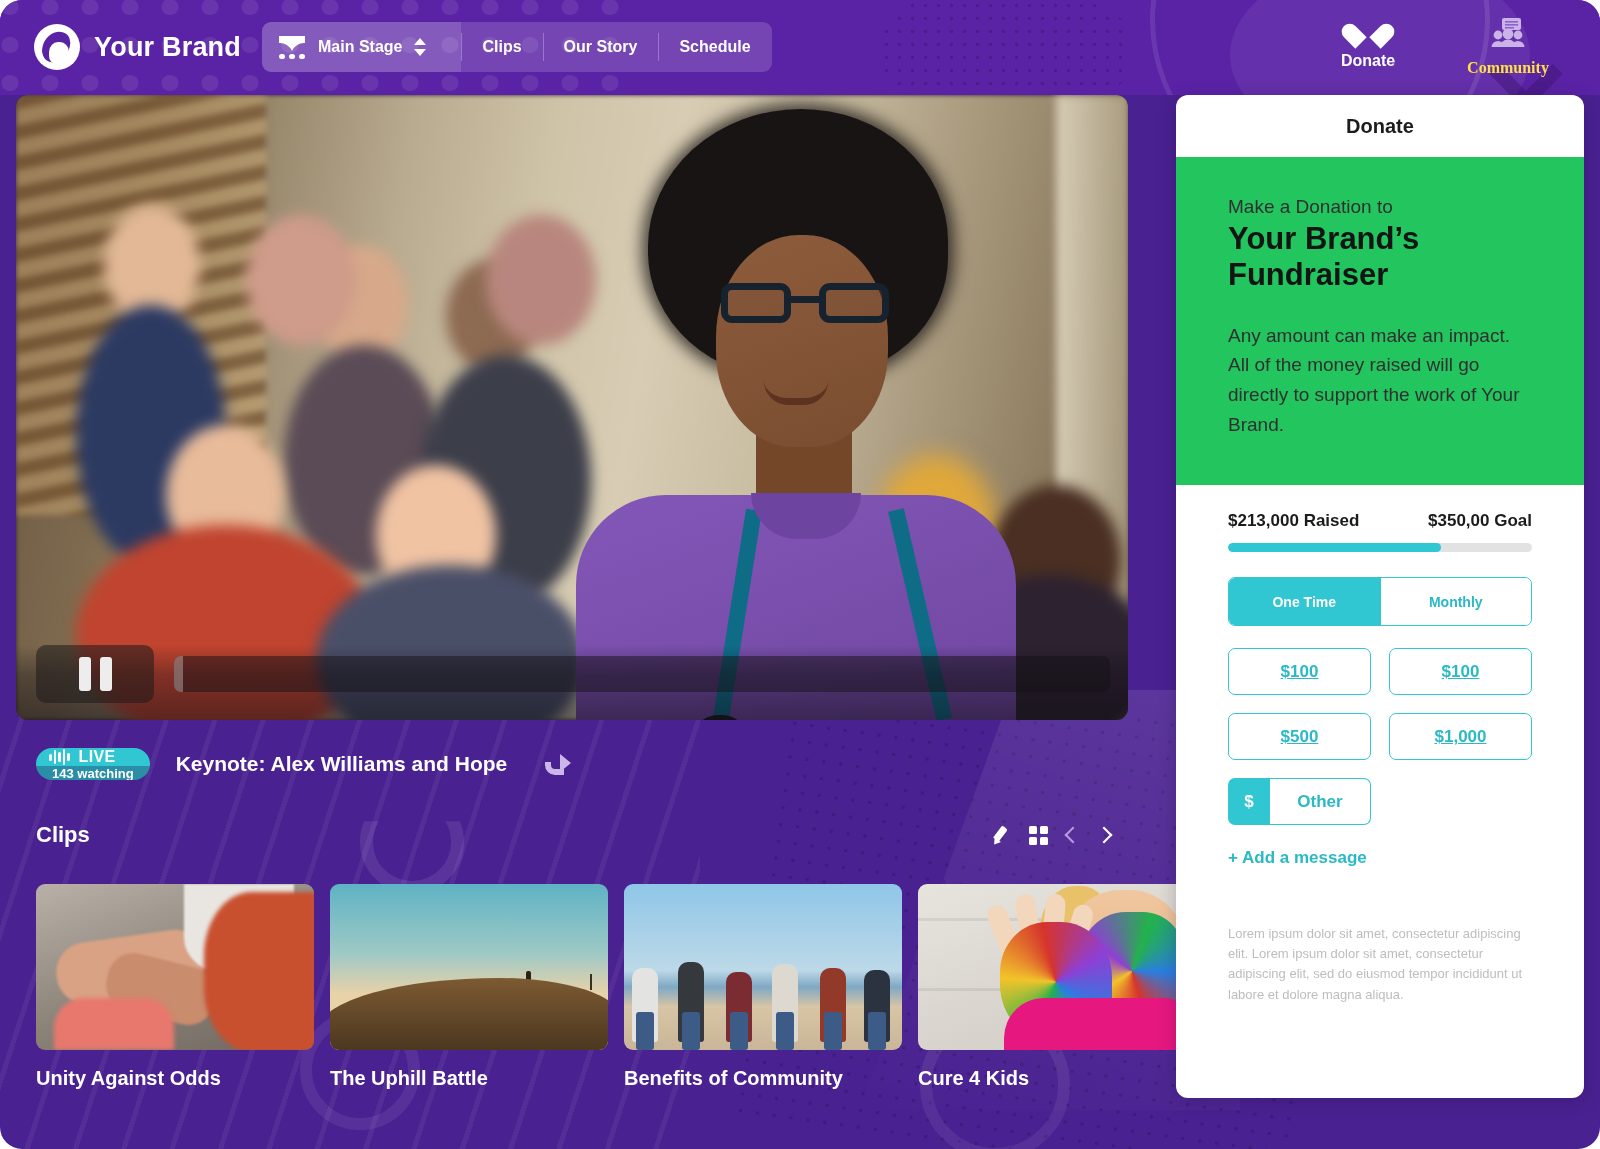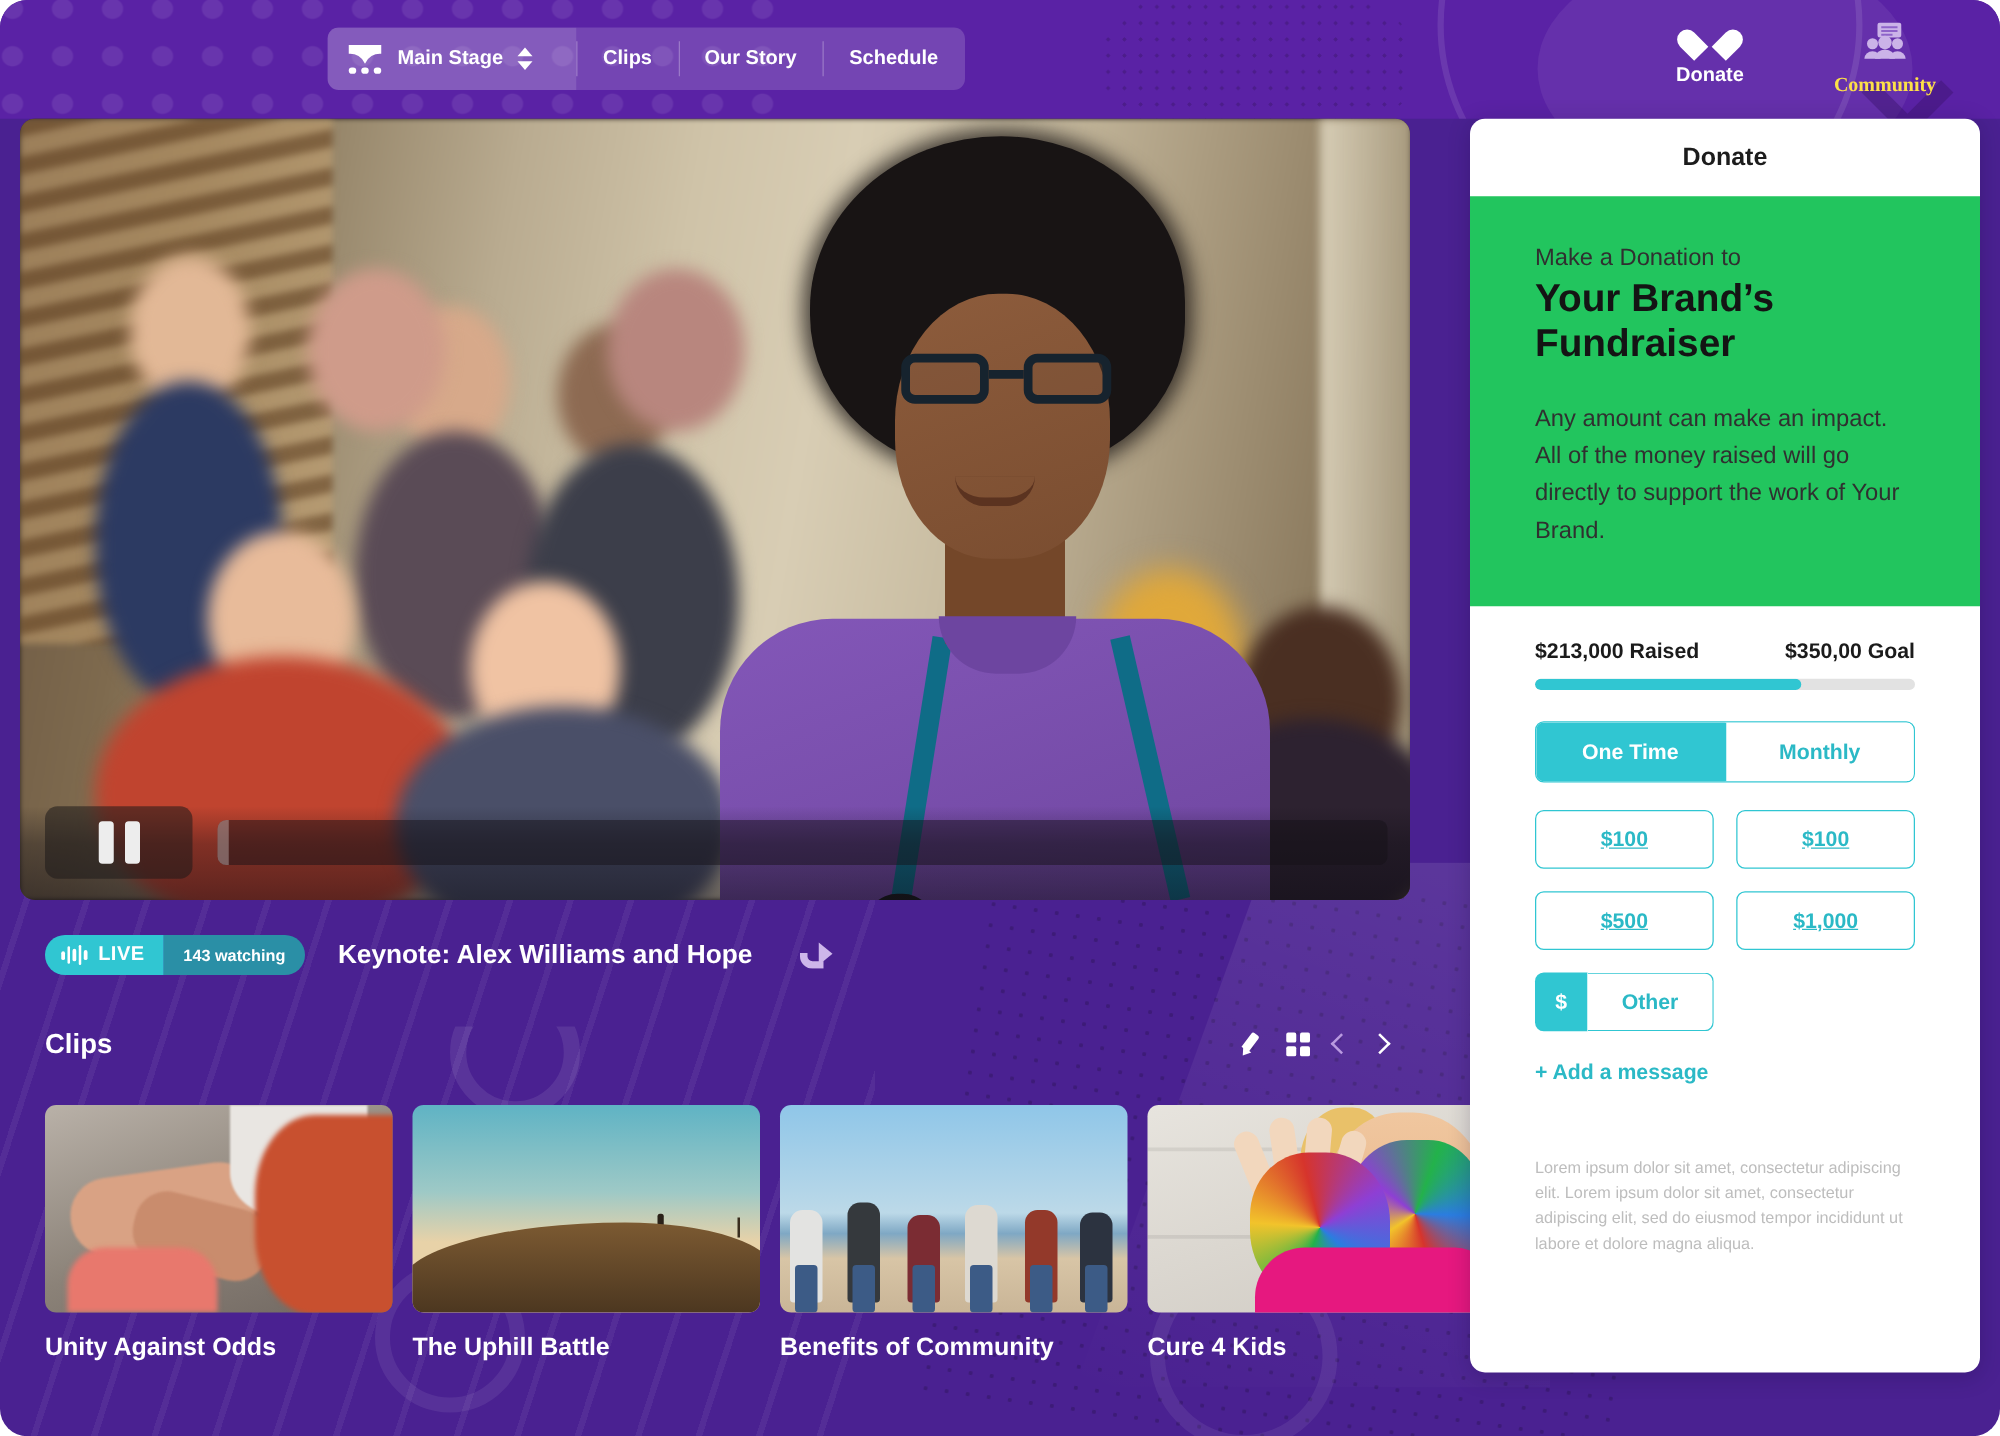--- a/index.html
+++ b/index.html
@@ -291,21 +291,21 @@
     background: rgba(255,255,255,0.30); border-radius: 7px 0 0 7px;
   }
 
   
   #livebar {
     position: absolute; left: 36px; top: 748px;
     display: flex; align-items: center; gap: 26px;
   }
   .live-pill {
     display: flex; align-items: stretch; height: 32px;
-    border-radius: 17px; overflow: hidden;
+    border-radius: 17px; overflow: hidden; flex-direction: column;
   }
   .live-left {
     display: flex; align-items: center; gap: 9px;
     padding: 0 15px 0 13px; background: #30c6d2;
   }
   .wave-icon { display: flex; align-items: center; gap: 2px; height: 16px; }
   .wave-icon i { display: block; width: 2.5px; background: #ffffff; border-radius: 2px; }
   .wave-icon i:nth-child(1){ height: 7px; }
   .wave-icon i:nth-child(2){ height: 14px; }
   .wave-icon i:nth-child(3){ height: 10px; }
@@ -492,21 +492,21 @@
   .goal-track {
     margin-top: 12px; height: 9px; border-radius: 6px; background: #e2e2e2; overflow: hidden;
   }
   .goal-fill { height: 100%; width: 70%; background: #30c6d2; border-radius: 6px; }
 
   .freq {
     margin-top: 25px; display: flex; border: 1.6px solid #30c6d2; border-radius: 7px; overflow: hidden;
   }
   .freq .seg {
     flex: 1; height: 47px; display: flex; align-items: center; justify-content: center;
-    font-size: 17px; font-weight: bold;
+    font-size: 14px; font-weight: bold;
   }
   .freq .seg.on  { background: #30c6d2; color: #ffffff; }
   .freq .seg.off { background: #ffffff; color: #2bb9c6; border-left: 1.6px solid #30c6d2; }
 
   .amt-grid {
     margin-top: 22px; display: grid; grid-template-columns: 1fr 1fr; gap: 18px 18px;
   }
   .amt {
     height: 47px; display: flex; align-items: center; justify-content: center;
     border: 1.6px solid #30c6d2; border-radius: 7px;
@@ -553,20 +553,24 @@
     <div class="chev"></div>
   </div>
 
   <div id="header">
     <div class="hdr-dots"></div>
     <div class="hdr-dots2"></div>
     <div class="hdr-glow"></div>
     <div class="hdr-arc"></div>
     <div class="hdr-check"></div>
 
+    <div class="brand">
+      <div class="brand-mark"></div>
+      <div class="brand-name">Your Brand</div>
+    </div>
 
     <div class="navbar">
       <div class="nav-stage">
         <span class="stage-icon">
           <svg width="28" height="26" viewBox="0 0 28 26" aria-hidden="true">
             <path d="M1 2 H27 V9 A13 13 0 0 0 14 17 A13 13 0 0 0 1 9 Z" fill="#ffffff"></path>
             <rect x="1" y="20" width="6" height="5" rx="2.5" fill="#ffffff"></rect>
             <rect x="11" y="20" width="6" height="5" rx="2.5" fill="#ffffff"></rect>
             <rect x="21" y="20" width="6" height="5" rx="2.5" fill="#ffffff"></rect>
           </svg>

